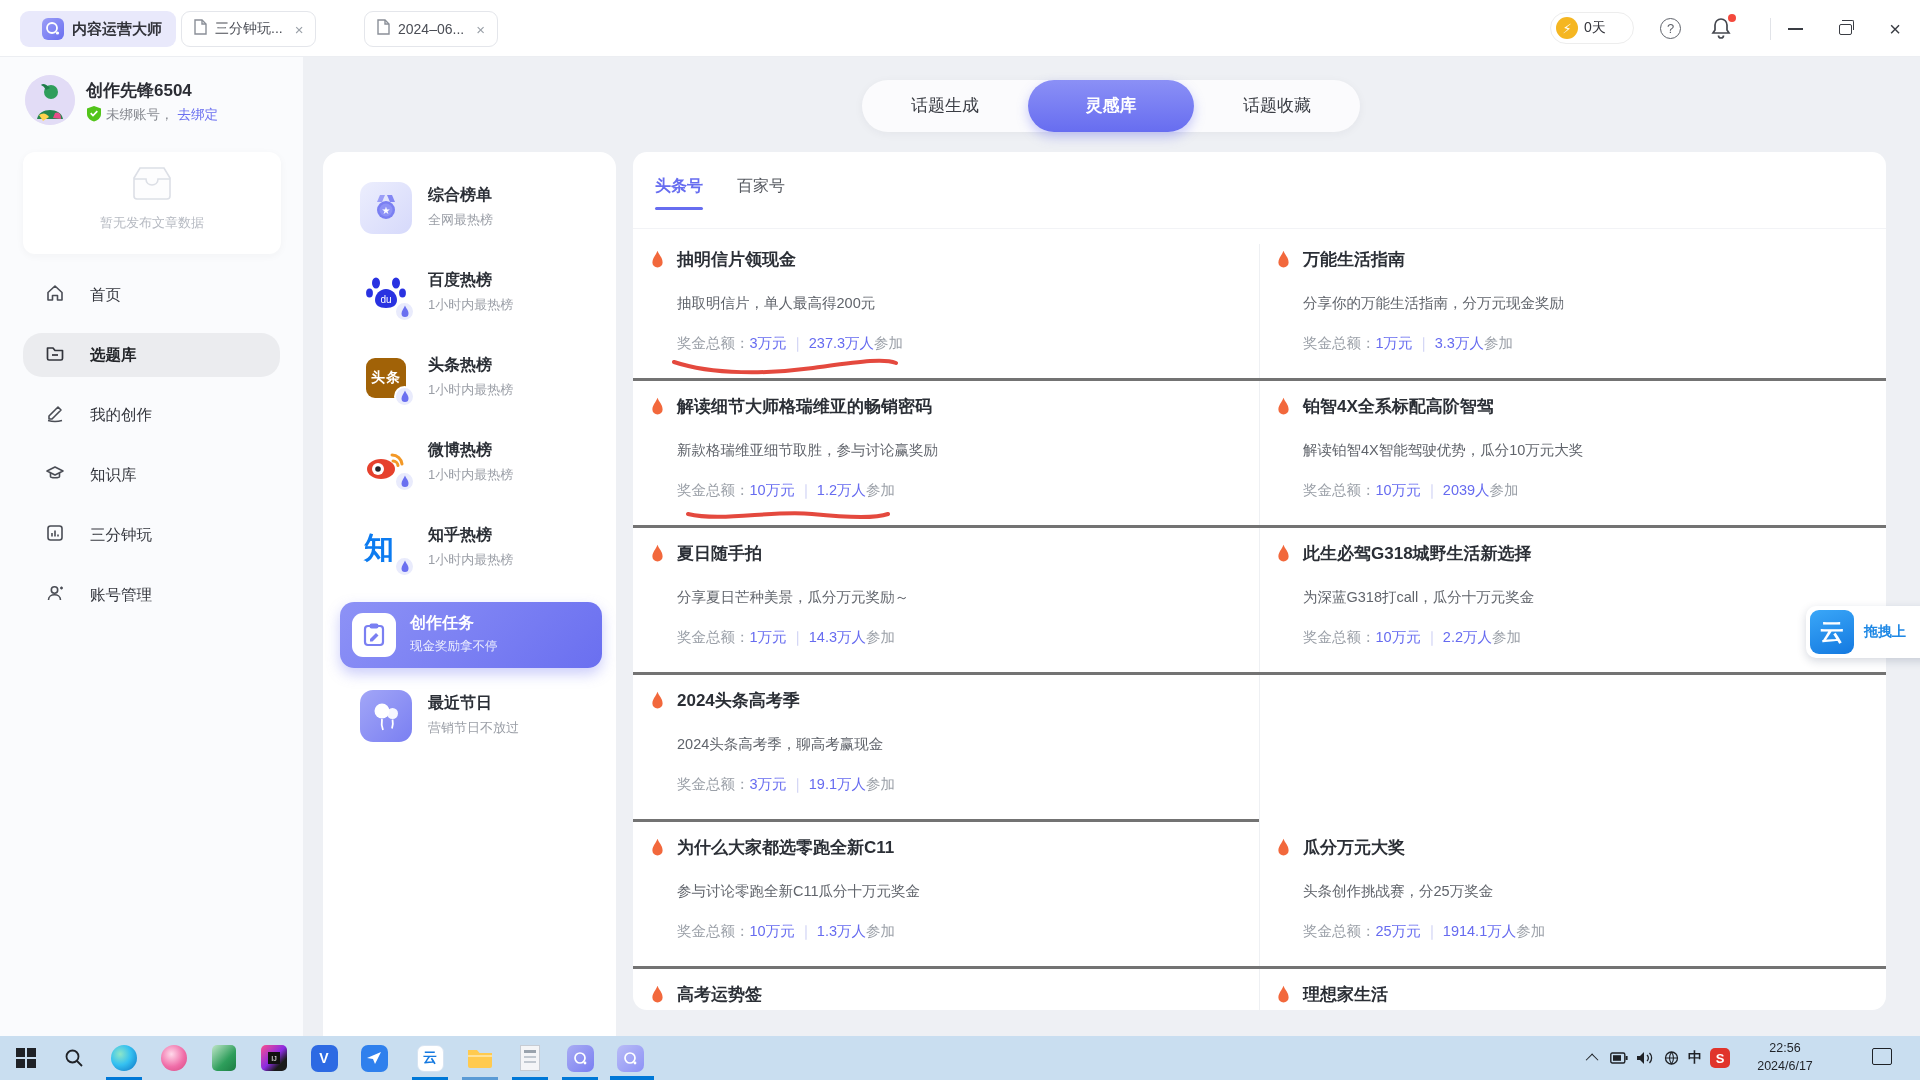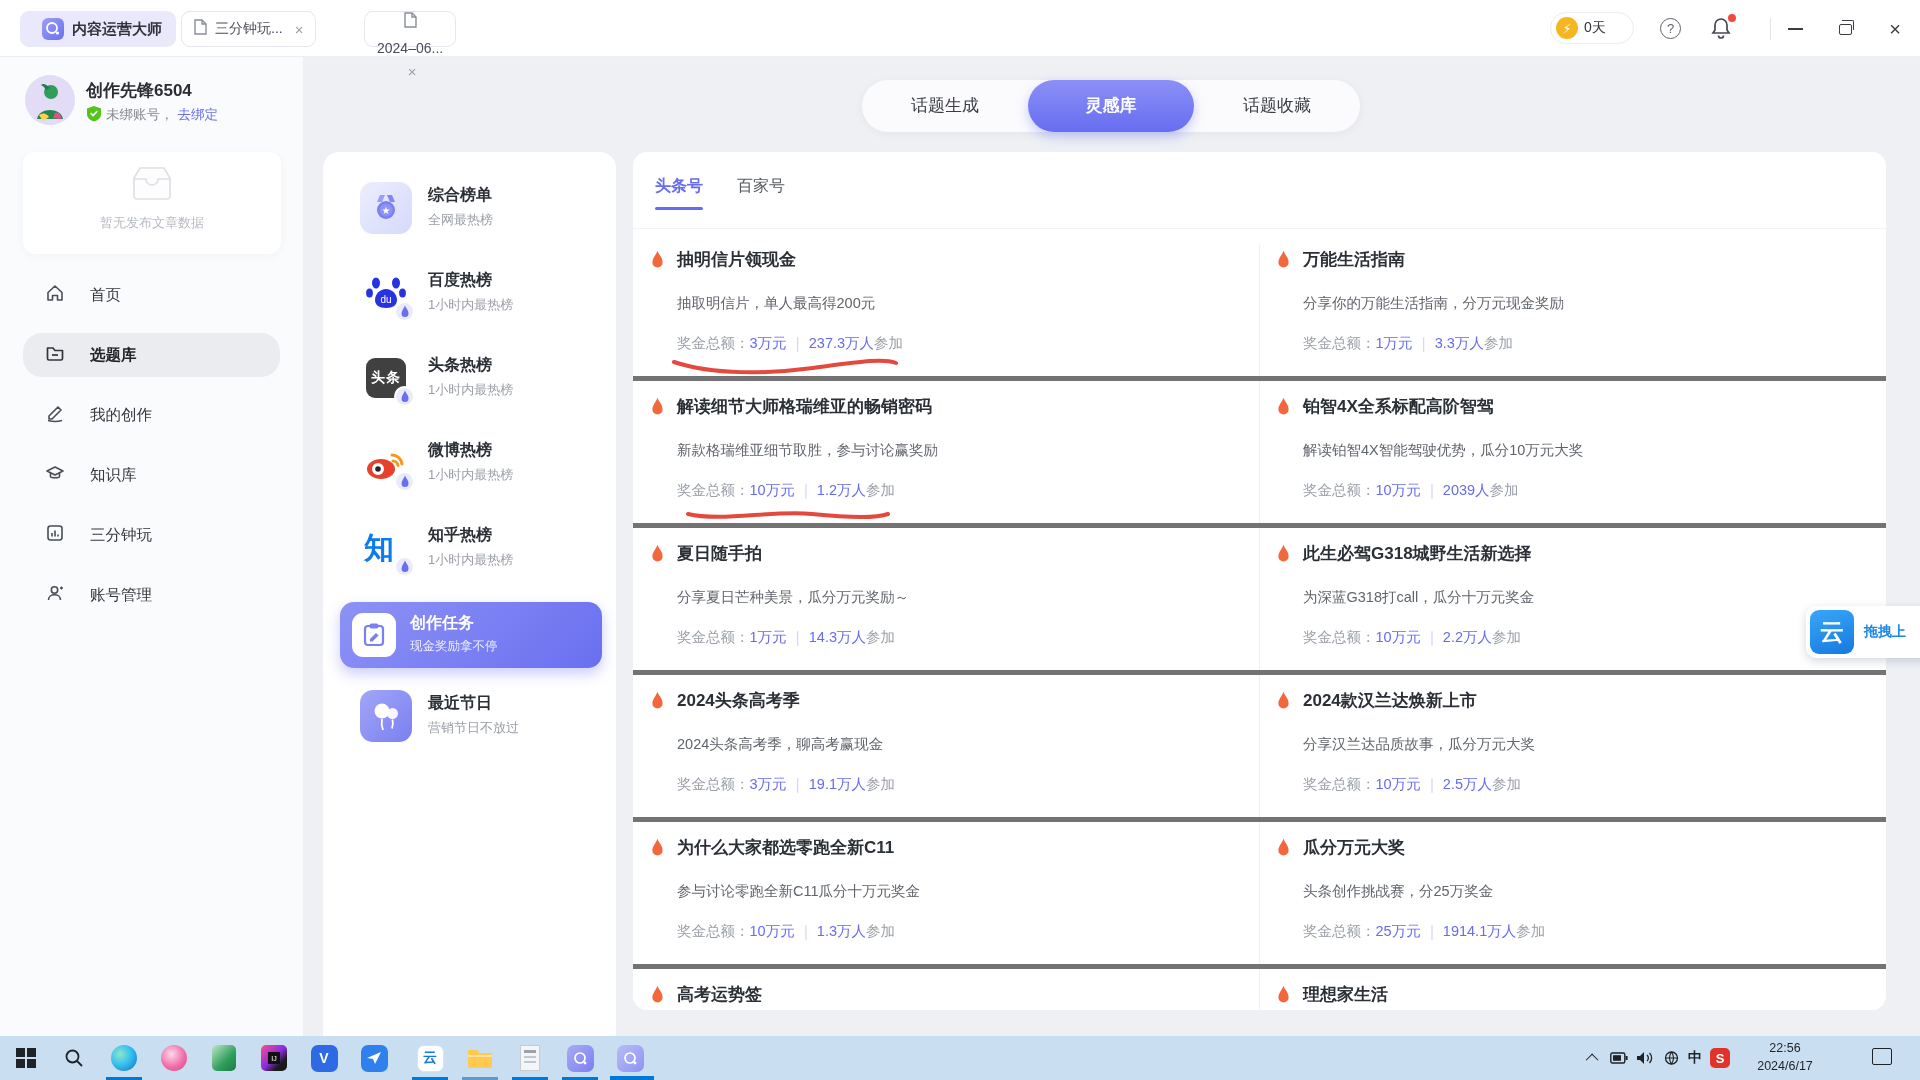--- a/index.html
+++ b/index.html
@@ -44,41 +44,41 @@
   .nav-item.active .nav-label { font-weight:bold; color:#232529; }
 
   
   .hotcol { position:absolute; left:323px; top:152px; width:293px; height:928px; background:#fff; border-radius:16px 16px 0 0; }
   .hot-item { position:absolute; left:37px; width:240px; height:54px; cursor:pointer; }
   .hi-icon { position:absolute; left:0; top:0; width:52px; height:52px; }
   .hi-tile { width:52px; height:52px; border-radius:13px; display:flex; align-items:center; justify-content:center; }
   .hi-title { position:absolute; left:68px; top:3px; font-size:16px; font-weight:bold; color:#2b2f36; }
   .hi-sub { position:absolute; left:68px; top:29px; font-size:13px; color:#9a9ea6; }
   .badge-flame { position:absolute; right:-3px; bottom:-3px; width:21px; height:21px; border-radius:50%; background:#e9ebfc; border:2px solid #fff; display:flex; align-items:center; justify-content:center; }
-  .tt-tile { width:40px; height:40px; margin:6px; border-radius:9px; background:#404040; color:#fff; font-size:14px; font-weight:bold; display:flex; align-items:center; justify-content:center; letter-spacing:1px; }
+  .tt-tile { width:40px; height:40px; margin:6px; border-radius:9px; background:#a16207; color:#fff; font-size:14px; font-weight:bold; display:flex; align-items:center; justify-content:center; letter-spacing:1px; }
   .zh-glyph { font-size:30px; font-weight:bold; color:#0c7bf0; line-height:52px; padding-left:4px; }
   .task-card { position:absolute; left:17px; top:450px; width:262px; height:66px; border-radius:14px; background:linear-gradient(135deg,#8d92f6,#6a6ff0); box-shadow:0 6px 14px rgba(106,111,240,.35); cursor:pointer; }
   .task-card .tc-icon { position:absolute; left:12px; top:11px; width:44px; height:44px; border-radius:11px; background:#fff; display:flex; align-items:center; justify-content:center; }
   .tc-title { position:absolute; left:70px; top:11px; font-size:16px; font-weight:bold; color:#fff; }
   .tc-sub { position:absolute; left:70px; top:36px; font-size:12.5px; color:#eceefe; }
   .fest-icon { background:linear-gradient(135deg,#a2a6f7,#7a7ff2); }
 
   
   .tabs-pill { position:absolute; left:862px; top:80px; width:498px; height:52px; background:#fbfbfd; border-radius:26px; box-shadow:0 2px 10px rgba(30,30,60,.05); display:flex; align-items:center; }
   .tab { flex:1; text-align:center; font-size:17px; color:#3a3d44; height:52px; line-height:52px; cursor:pointer; }
   .tab.active { background:linear-gradient(180deg,#8b90f6,#676df0); color:#fff; border-radius:26px; font-weight:bold; box-shadow:0 5px 12px rgba(103,109,240,.35); }
   .mainpanel { position:absolute; left:633px; top:152px; width:1253px; height:858px; background:#fff; border-radius:14px; overflow:hidden; }
   .subtab { position:absolute; top:24px; font-size:16px; cursor:pointer; }
   .subtab.active { color:#676df0; font-weight:bold; }
   .subtab.idle { color:#55585f; }
   .subtab-underline { position:absolute; left:22px; top:55px; width:48px; height:3px; border-radius:2px; background:#676df0; }
   .panel-divider { position:absolute; left:0; top:76px; width:1253px; height:1px; background:#f2f3f6; }
   .col-divider { position:absolute; left:626px; top:92px; width:1px; height:766px; background:#eef0f3; }
   .cell { position:absolute; height:147px; cursor:pointer; }
-  .cell.bordered { border-bottom:5px solid #737373; }
+  .cell.bordered { border-bottom:3px solid #737373; }
   .flame { position:absolute; left:17px; top:16px; }
   .c-title { position:absolute; left:44px; top:14px; font-size:17px; font-weight:bold; color:#2b2f36; }
   .c-desc { position:absolute; left:44px; top:60px; font-size:14.5px; color:#60646b; }
   .c-prize { position:absolute; left:44px; top:100px; font-size:14.5px; }
   .pz-gray { color:#9ba0a8; }
   .pz-val { color:#666bf0; }
   .pz-div { color:#c6c9f2; padding:0 4px; }
   .red-anno { position:absolute; pointer-events:none; }
 
   
@@ -112,21 +112,21 @@
       <span class="app-tab-label">内容运营大师</span>
     </div>
     <div class="doc-tab" style="left:181px;">
       <span><svg width="13" height="16" viewBox="0 0 13 16">
             <path d="M1 1 h7 l4 4 v10 h-11 z" fill="none" stroke="#8a8f98" stroke-width="1.4"></path>
             <path d="M8 1 v4 h4" fill="none" stroke="#8a8f98" stroke-width="1.4"></path>
           </svg></span>
       <span class="doc-tab-label">三分钟玩...</span>
       <span class="x">×</span>
     </div>
-    <div class="doc-tab" style="left:364px;flex-direction:column;">
+    <div class="doc-tab" style="left:364px;">
       <span><svg width="13" height="16" viewBox="0 0 13 16">
             <path d="M1 1 h7 l4 4 v10 h-11 z" fill="none" stroke="#8a8f98" stroke-width="1.4"></path>
             <path d="M8 1 v4 h4" fill="none" stroke="#8a8f98" stroke-width="1.4"></path>
           </svg></span>
       <span class="doc-tab-label">2024–06...</span>
       <span class="x">×</span>
     </div>
 
     <div class="days-pill">
       <span class="bolt-circle">⚡</span>
@@ -418,30 +418,20 @@
     <div class="cell bordered" style="left:0;top:523px;width:626px;">
       <span class="flame"><svg width="15" height="19" viewBox="0 0 20 26">
             <path d="M10 1 C12 7 17 10 17 17 A7 7 0 0 1 3 17 C3 11 8 7 10 1 Z" fill="#f2683c"></path>
           </svg></span>
       <div class="c-title">2024头条高考季</div>
       <div class="c-desc">2024头条高考季，聊高考赢现金</div>
       <div class="c-prize">
         <span class="pz-gray">奖金总额：</span><span class="pz-val">3万元</span><span class="pz-div">｜</span><span class="pz-val">19.1万人</span><span class="pz-gray">参加</span>
       </div>
     </div>
-    <div class="cell bordered" style="left:626px;top:523px;width:627px;">
-      <span class="flame"><svg width="15" height="19" viewBox="0 0 20 26">
-            <path d="M10 1 C12 7 17 10 17 17 A7 7 0 0 1 3 17 C3 11 8 7 10 1 Z" fill="#f2683c"></path>
-          </svg></span>
-      <div class="c-title">2024款汉兰达焕新上市</div>
-      <div class="c-desc">分享汉兰达品质故事，瓜分万元大奖</div>
-      <div class="c-prize">
-        <span class="pz-gray">奖金总额：</span><span class="pz-val">10万元</span><span class="pz-div">｜</span><span class="pz-val">2.5万人</span><span class="pz-gray">参加</span>
-      </div>
-    </div>
 
     <div class="cell bordered" style="left:0;top:670px;width:626px;">
       <span class="flame"><svg width="15" height="19" viewBox="0 0 20 26">
             <path d="M10 1 C12 7 17 10 17 17 A7 7 0 0 1 3 17 C3 11 8 7 10 1 Z" fill="#f2683c"></path>
           </svg></span>
       <div class="c-title">为什么大家都选零跑全新C11</div>
       <div class="c-desc">参与讨论零跑全新C11瓜分十万元奖金</div>
       <div class="c-prize">
         <span class="pz-gray">奖金总额：</span><span class="pz-val">10万元</span><span class="pz-div">｜</span><span class="pz-val">1.3万人</span><span class="pz-gray">参加</span>
       </div>

